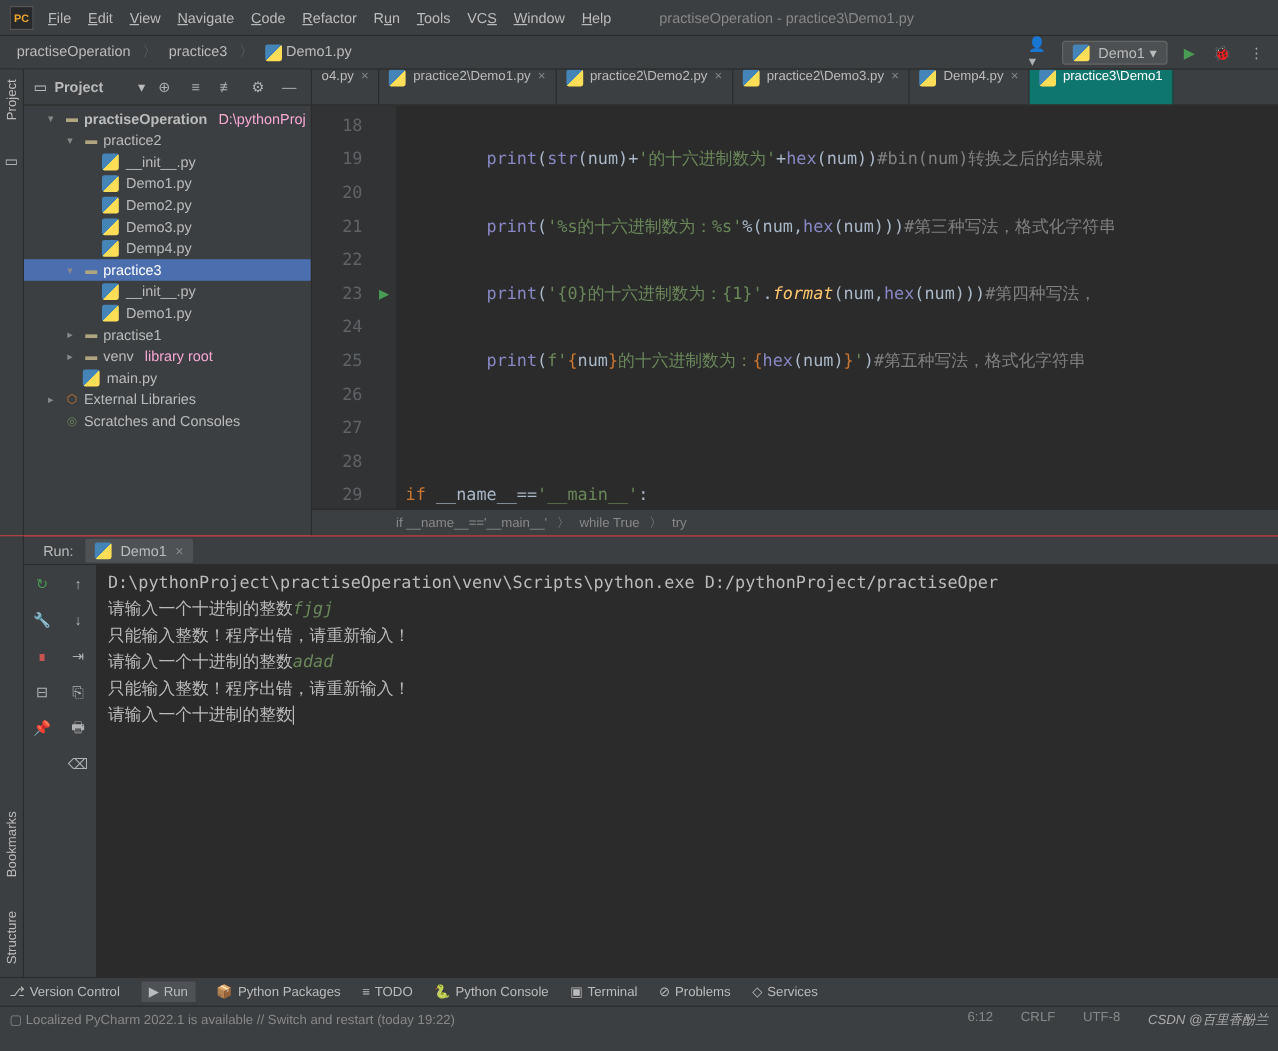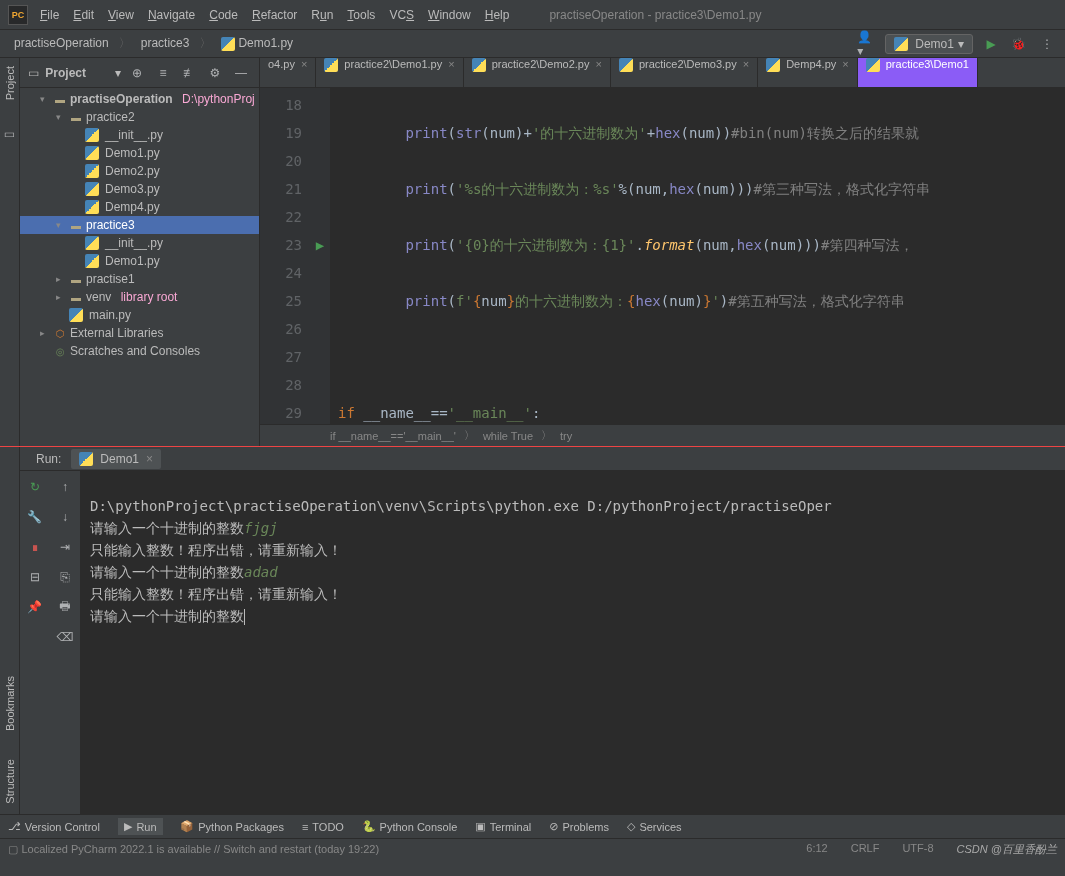--- a/index.html
+++ b/index.html
@@ -30,21 +30,21 @@
 .tree-arrow { width: 10px; font-size: 9px; color: #888; }
 .tree-icon { width: 14px; height: 14px; display: inline-flex; align-items: center; justify-content: center; font-size: 10px; }
 .folder-icon { color: #b0a581; }
 .hint { color: #f9a8d4; }
 .indent-1 { padding-left: 20px; }
 .indent-2 { padding-left: 36px; }
 .indent-3 { padding-left: 52px; text-align: right; }
 .editor-area { flex: 1; display: flex; flex-direction: column; background: #2b2b2b; overflow: hidden; }
 .tab-bar { height: 30px; display: flex; background: #3c3f41; border-bottom: 1px solid #2b2b2b; overflow: hidden; }
 .tab { display: flex; align-items: flex-start; padding: 0 8px; gap: 3px; border-right: 1px solid #2b2b2b; color: #bbbbbb; font-size: 11px; white-space: nowrap; cursor: pointer; }
-.tab.active { background: #8b5cf6; color: #fff; }
+.tab.active { background: #0f766e; color: #fff; }
 .tab-close { color: #888; cursor: pointer; margin-left: 3px; }
 .code-area { flex: 1; display: flex; font-family: "Consolas", "Monaco", monospace; font-size: 14px; overflow: hidden; }
 .gutter { width: 50px; background: #313335; text-align: right; padding: 3px 8px 3px 0; color: #606366; line-height: 28px; }
 .gutter-icons { width: 20px; background: #313335; padding: 3px 0; line-height: 28px; text-align: center; }
 .run-marker { color: #499c54; }
 .code-content { flex: 1; padding: 3px 0; line-height: 28px; white-space: pre; color: #a9b7c6; overflow: hidden; }
 .code-line { padding-left: 8px; }
 .kw { color: #cc7832; }
 .fn { color: #ffc66d; font-style: italic; }
 .builtin { color: #8888c6; }
@@ -52,21 +52,21 @@
 .fstr { color: #cc7832; }
 .cmt { color: #808080; }
 .editor-breadcrumb { height: 22px; background: #3c3f41; border-top: 1px solid #2b2b2b; display: flex; align-items: center; padding: 0 70px; font-size: 11px; color: #888; gap: 8px; }
 .run-panel { height: 368px; display: flex; border-top: 1px solid #ef4444; }
 .run-body { display: flex; flex: 1; }
 .run-tabs { height: 24px; display: flex; align-items: center; padding: 0 16px; gap: 10px; border-bottom: 1px solid #2b2b2b; }
 .run-tab-label { color: #bbbbbb; }
 .run-tab-active { background: #4e5254; padding: 3px 8px; border-radius: 2px; display: flex; align-items: center; gap: 4px; }
 .run-toolbar { width: 30px; background: #3c3f41; display: flex; flex-direction: column; align-items: center; padding: 6px 0; gap: 10px; }
 .run-toolbar2 { width: 30px; background: #3c3f41; display: flex; flex-direction: column; align-items: center; padding: 6px 0; gap: 10px; }
-.console { flex: 1; background: #2b2b2b; padding: 24px 10px; font-family: "Consolas", monospace; font-size: 14px; line-height: 22px; color: #bbbbbb; white-space: pre; overflow: hidden; }
+.console { flex: 1; background: #2b2b2b; padding: 4px 10px; font-family: "Consolas", monospace; font-size: 14px; line-height: 22px; color: #bbbbbb; white-space: pre; overflow: hidden; }
 .console .input-txt { color: #6a8759; font-style: italic; }
 .bottom-bar { height: 24px; background: #3c3f41; border-top: 1px solid #2b2b2b; display: flex; align-items: center; padding: 0 8px; gap: 18px; font-size: 11px; }
 .bottom-item { display: flex; align-items: center; gap: 4px; cursor: pointer; }
 .bottom-item.active { background: #4e5254; padding: 2px 6px; }
 .status-bar { height: 22px; background: #3c3f41; border-top: 1px solid #2b2b2b; display: flex; align-items: center; justify-content: space-between; padding: 0 8px; font-size: 11px; color: #888; }
 .status-right { display: flex; gap: 23px; }
 .overlay-text { font-style: italic; color: #aaa; }
 .sidebar-bottom-left { position: absolute; left: 0; bottom: 68px; width: 20px; display: flex; flex-direction: column; align-items: center; gap: 20px; }
 .run-container { display: flex; flex-direction: column; flex: 1; }
 .cursor-blink { display: inline-block; width: 1px; height: 16px; background: #bbbbbb; vertical-align: middle; }

